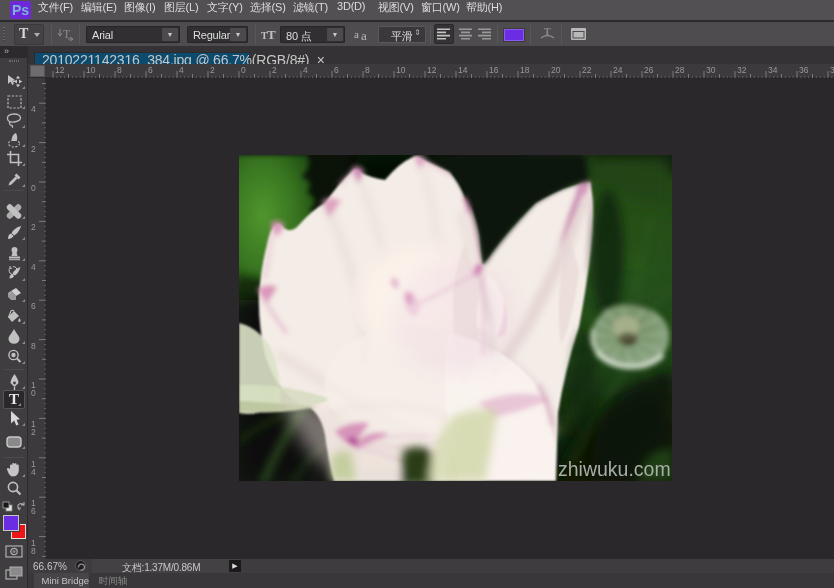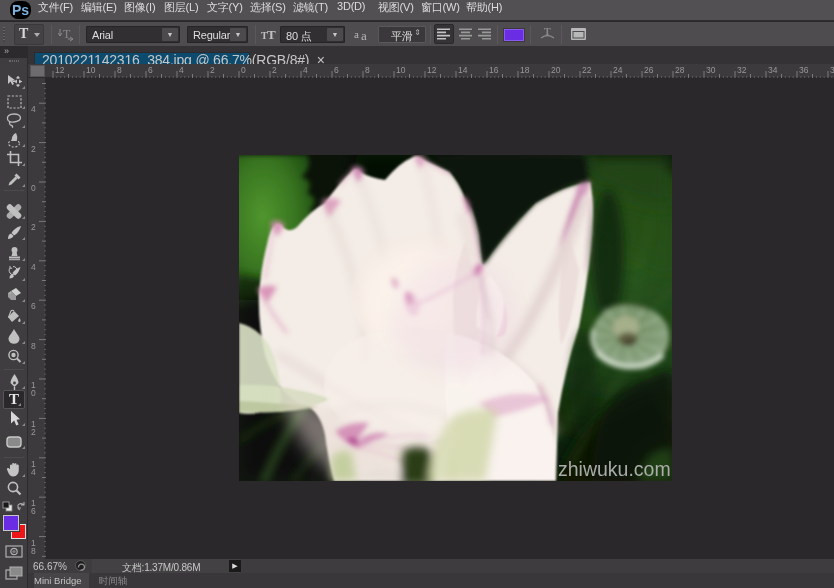--- a/index.html
+++ b/index.html
@@ -1,20 +1,20 @@
 <!DOCTYPE html>
 <html><head><meta charset="utf-8"><style>
 *{margin:0;padding:0;box-sizing:border-box}
 html,body{width:834px;height:588px;overflow:hidden}
 body{position:relative;background:#2a282a;font-family:"Liberation Sans",sans-serif}
 .abs{position:absolute}
 
 #menubar{position:absolute;left:0;top:0;width:834px;height:21px;background:#525052;border-bottom:1px solid #2e2c2e}
 #menubar .mi{position:absolute;top:0;font-size:11px;color:#dedcde;letter-spacing:-0.2px;white-space:nowrap}
-#pslogo{position:absolute;left:10px;top:1px;width:21px;height:18px;color:#7db2dc;font-size:14px;font-weight:bold;text-align:center;line-height:18px;background:#000000;border-radius:8px}
+#pslogo{position:absolute;left:10px;top:1px;width:21px;height:18px;color:#7db2dc;font-size:14px;font-weight:bold;text-align:center;line-height:18px;background:#6d28d9;border-radius:2px}
 
 #optbar{position:absolute;left:0;top:22px;width:834px;height:25px;background:#4e4c4e;border-bottom:1px solid #292729}
 .osep{position:absolute;top:3px;width:1px;height:19px;background:#424042;border-right:1px solid #5a585a}
 .ofield{position:absolute;top:4px;height:17px;background:#312f31;border:1px solid #262426;border-radius:1px;color:#dedede;font-size:11px}
 .ofield .tx{position:absolute;left:5px;top:2px;letter-spacing:-0.2px;white-space:nowrap}
 .obtn{position:absolute;right:1px;top:1px;width:16px;height:13px;background:#4c4a4c;border-radius:1px;color:#c8c8c8;font-size:7px;text-align:center;line-height:13px}
 
 #toolbar{position:absolute;left:0;top:46px;width:28px;height:542px;background:#3f3d3f;border-right:1px solid #2c2a2c}
 #toolhead{position:absolute;left:0;top:0;width:28px;height:12px;background:#2c2a2c;color:#b0b0b0;font-size:9px;line-height:11px;padding-left:4px;letter-spacing:-1px}
 .tool{position:absolute;left:0;width:28px;height:19px;display:flex;align-items:center;justify-content:center}
@@ -810,15 +810,15 @@
   <div style="position:absolute;left:5px;top:2px;color:#c8c8c8;font-size:10px">66.67%</div>
   <div style="position:absolute;left:47px;top:1px;width:11px;height:11px;border-radius:50%;background:#1e1e1e;border:1px solid #5a5a5a"></div>
   <svg style="position:absolute;left:49px;top:3px" width="9" height="9" viewBox="0 0 9 9">
       <path d="M1.5 5.5 a3 3 0 1 1 2 2.4" fill="none" stroke="#909090" stroke-width="1.3"></path>
     </svg>
   <div style="position:absolute;left:64px;top:0;width:148px;height:14px;background:#434143"></div>
   <div style="position:absolute;left:94px;top:2px;color:#c8c8c8;font-size:10px;letter-spacing:-0.2px">文档:1.37M/0.86M</div>
   <div style="position:absolute;left:201px;top:1px;width:12px;height:12px;background:#1a1a1a;color:#ddd;font-size:7px;text-align:center;line-height:12px">▶</div>
 </div>
 <div id="statusrow2">
-  <div style="position:absolute;left:6px;top:0;width:55px;height:15px;background:#474547;color:#c4c4c4;font-size:9.5px;text-align:left;line-height:15px">Mini Bridge</div>
+  <div style="position:absolute;left:6px;top:0;width:55px;height:15px;background:#474547;color:#c4c4c4;font-size:9.5px;text-align:right;line-height:15px">Mini Bridge</div>
   <div style="position:absolute;left:68px;top:0;width:34px;height:15px;color:#8a8a8a;font-size:9.5px;text-align:center;line-height:15px">时间轴</div>
 </div>
 
 </body></html>

